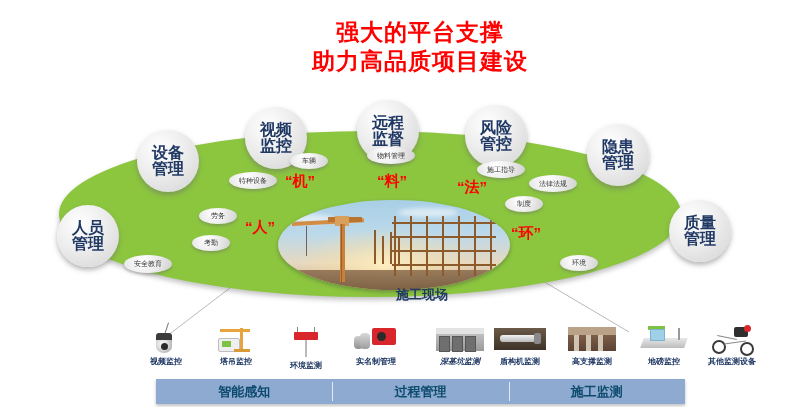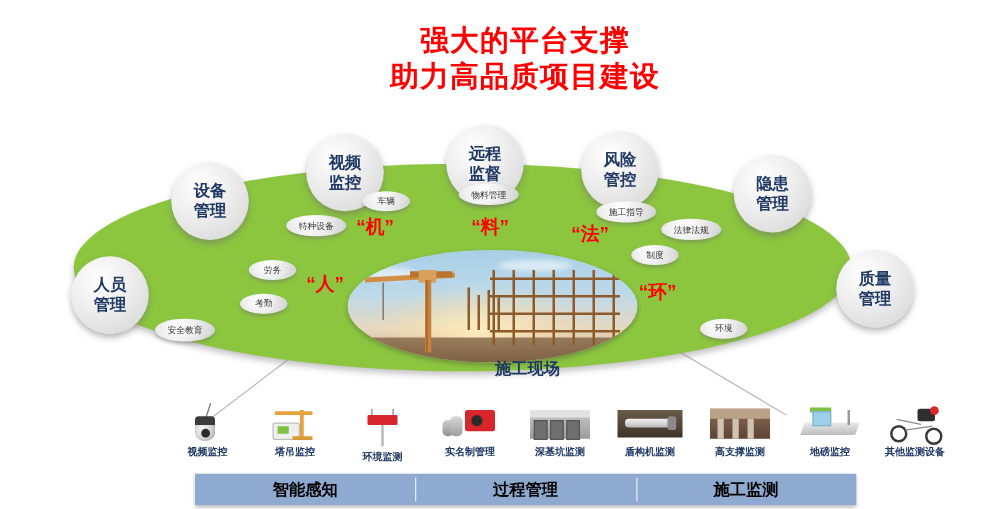--- a/index.html
+++ b/index.html
@@ -54,21 +54,21 @@
   .scaffold i{position:absolute;background:#8d5a2b;}
   .rebar{position:absolute;background:#8d5a2b;width:2px;}
 
   
   .gcircle{
     position:absolute;border-radius:50%;
     background:radial-gradient(circle at 36% 30%, #ffffff 0%, #eeeeee 42%, #d3d3d3 100%);
     box-shadow:0 3px 5px rgba(110,110,110,.5);
     display:flex;align-items:center;justify-content:center;
     color:#1F3864;font-weight:bold;text-align:center;
-    font-size:13px;line-height:16px;
+    font-size:16px;line-height:16px;
   }
   .gcircle span{display:block;}
 
   
   .pill{
     position:absolute;border-radius:50%;
     background:radial-gradient(circle at 38% 28%, #ffffff 0%, #f0f0f0 40%, #cfcfcf 100%);
     box-shadow:0 2px 3px rgba(110,110,110,.45);
     display:flex;align-items:center;justify-content:center;
     color:#333333;font-size:7px;white-space:nowrap;
@@ -155,21 +155,21 @@
   .od-wire{position:absolute;background:#8a8a8a;height:1px;}
 
   
   .bottom-bar{
     position:absolute;left:139px;top:379px;width:529px;height:25px;
     background:#8FAAD0;display:flex;
     box-shadow:0 2px 3px rgba(120,120,120,.45);
   }
   .bb-cell{
     flex:1;display:flex;align-items:center;justify-content:center;
-    color:#000000;font-weight:bold;font-size:13px;position:relative;
+    color:#0c4a6e;font-weight:bold;font-size:13px;position:relative;
     white-space:nowrap;
   }
   .bb-cell + .bb-cell:before{
     content:"";position:absolute;left:0;top:3px;bottom:3px;width:1px;
     background:rgba(255,255,255,.75);
   }
 </style>
 </head>
 <body>
 
@@ -316,21 +316,21 @@
   <div class="icon-item" style="left:320px;top:320px;text-align:center;">
     <div class="icon-art">
       <div class="ia fr-gate2"></div>
         <div class="ia fr-gate"></div>
       <div class="ia fr-panel"></div>
         <div class="ia fr-lens"></div>
     </div>
     <div class="icon-label">实名制管理</div>
   </div>
 
-  <div class="icon-item" style="left:392px;top:320px;">
+  <div class="icon-item" style="left:404px;top:320px;font-style:italic;">
     <div class="icon-art">
       <div class="ia dp-body"></div>
         <div class="ia dp-top"></div>
       <div class="ia dp-seg" style="left:11px;"></div>
       <div class="ia dp-seg" style="left:24px;"></div>
       <div class="ia dp-seg" style="left:37px;"></div>
     </div>
     <div class="icon-label">深基坑监测</div>
   </div>
 

